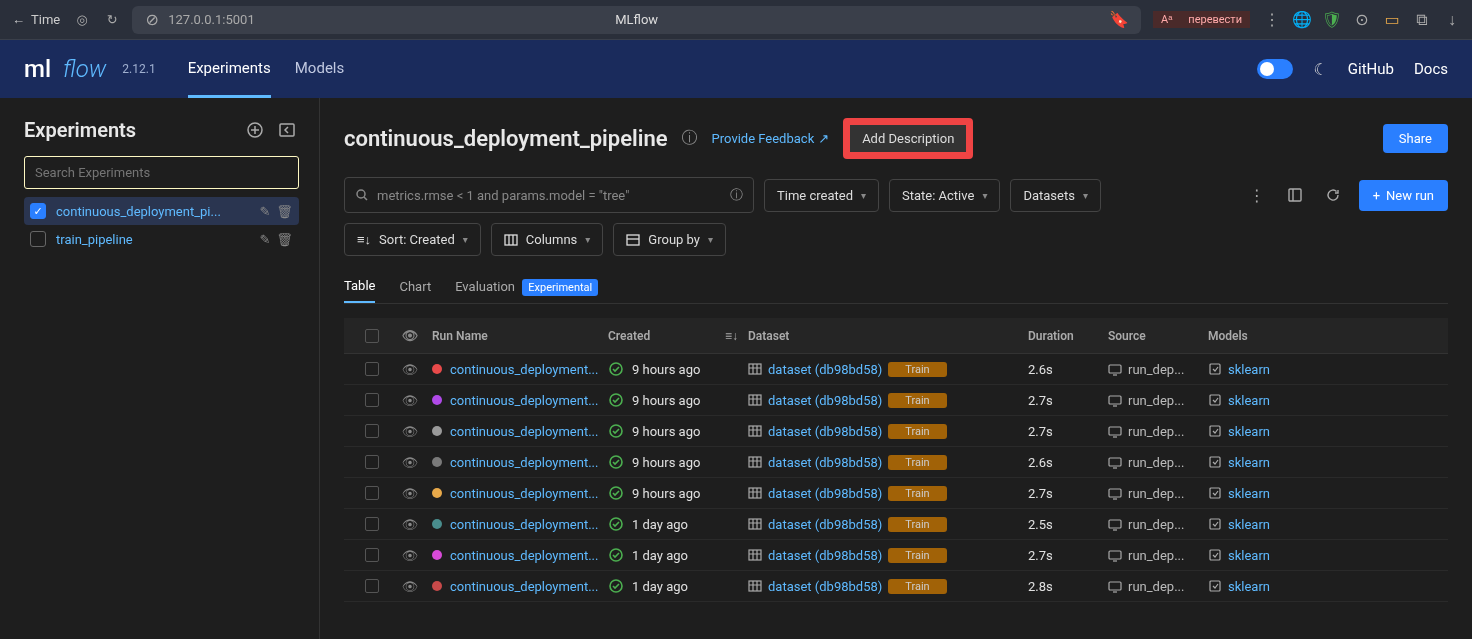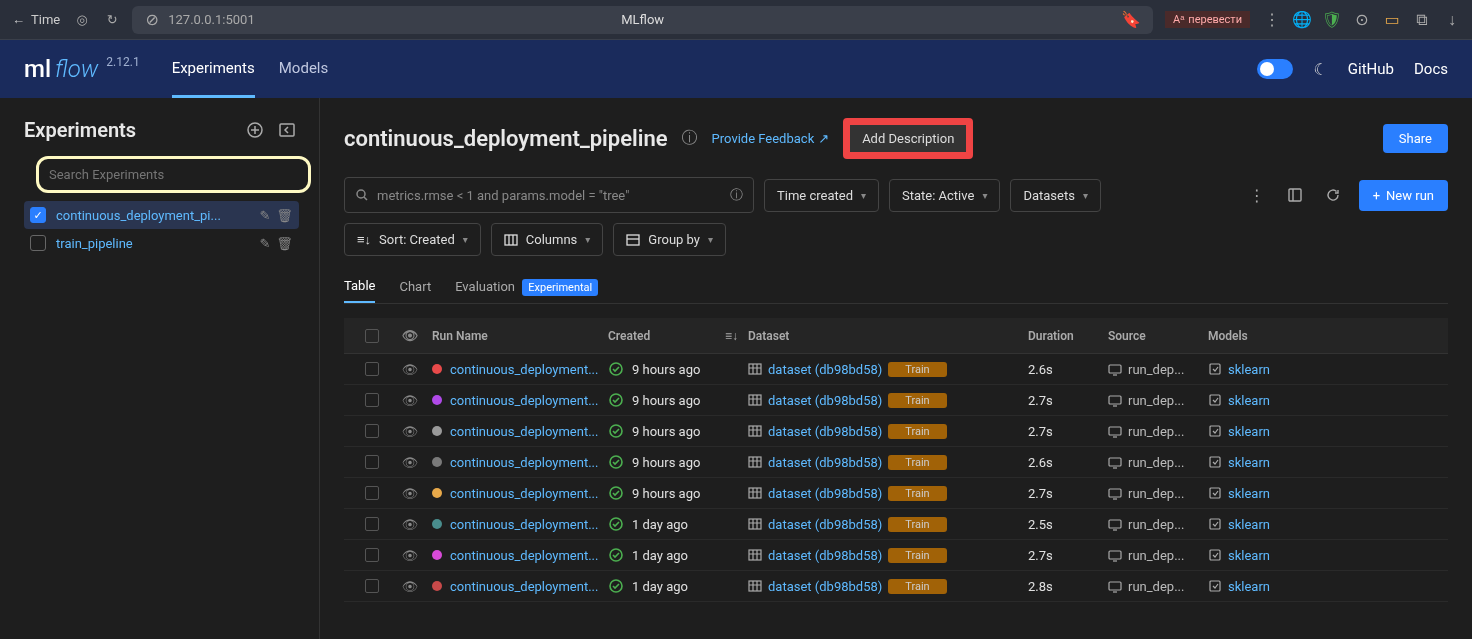--- a/index.html
+++ b/index.html
@@ -8,46 +8,46 @@
 
 .browser-chrome { height: 40px; background: #2a2f3a; display: flex; align-items: center; padding: 0 12px; gap: 12px; border-bottom: 1px solid #3a3f4a; }
 .chrome-left { display: flex; align-items: center; gap: 14px; font-size: 13px; color: #ccc; }
 .back-btn { display: flex; align-items: center; gap: 6px; cursor: pointer; }
 .chrome-icon { width: 16px; height: 16px; display: inline-flex; align-items: center; justify-content: center; color: #aaa; }
 .url-bar { flex: 1; background: #3a3f4a; border-radius: 6px; height: 28px; display: flex; align-items: center; padding: 0 12px; gap: 8px; position: relative; }
 .url-text { color: #aaa; font-size: 13px; text-align: center; }
 .page-title-chrome { position: absolute; left: 50%; transform: translateX(-50%); color: #ddd; font-size: 13px; }
 .bookmark-icon { margin-left: auto; color: #888; }
 .chrome-right { display: flex; align-items: center; gap: 14px; }
-.translate-badge { background: #4a2a2a; border-radius: 0; padding: 2px 8px; font-size: 11px; color: #faa; display: flex; align-items: center; gap: 4px; }
+.translate-badge { background: #4a2a2a; border-radius: 0; padding: 2px 8px; font-size: 11px; color: #faa; display: flex; align-items: center; gap: 16px; }
 .chrome-right .chrome-icon { color: #aaa; }
 
 
 .mlflow-header { height: 58px; background: #1a2b5c; display: flex; align-items: center; padding: 0 24px; gap: 24px; }
-.logo { display: flex; align-items: flex-start; gap: 4px; }
+.logo { display: flex; align-items: center; gap: 12px; }
 .logo-ml { color: #fff; font-size: 24px; font-weight: 500; }
 .logo-flow { color: #5fbaff; font-size: 24px; font-style: italic; font-weight: 300; }
 .logo-ver { color: #a0b0d0; font-size: 12px; margin-left: 4px; }
 .nav-tabs { display: flex; gap: 24px; margin-left: 8px; }
 .nav-tab { color: #c0c8e0; font-size: 15px; padding: 18px 0; cursor: pointer; }
 .nav-tab.active { color: #fff; border-bottom: 3px solid #5fbaff; }
 .header-right { margin-left: auto; display: flex; align-items: center; gap: 20px; }
 .toggle-switch { width: 36px; height: 20px; background: #2a7fff; border-radius: 10px; position: relative; cursor: pointer; }
 .toggle-knob { width: 14px; height: 14px; background: #fff; border-radius: 50%; position: absolute; top: 3px; left: 3px; }
 .moon-icon { color: #ddd; font-size: 16px; }
 .header-link { color: #fff; font-size: 15px; cursor: pointer; }
 
 
 .content-area { display: flex; height: calc(100% - 98px); }
 .sidebar { width: 320px; padding: 20px 20px 20px 24px; border-right: 1px solid #333; }
 .sidebar-header { display: flex; align-items: center; justify-content: space-between; margin-bottom: 14px; }
 .sidebar-title { font-size: 20px; font-weight: 600; color: #e8e8e8; }
 .sidebar-actions { display: flex; gap: 8px; }
 .icon-btn { width: 24px; height: 24px; display: inline-flex; align-items: center; justify-content: center; color: #aaa; cursor: pointer; }
-.search-box { width: 100%; background: transparent; border: 3px solid #fef9c3; border-radius: 12px; padding: 8px 10px; color: #aaa; font-size: 13px; margin-bottom: 8px; margin-left: 12px; }
+.search-box { width: 100%; background: transparent; border: 1px solid #fef9c3; border-radius: 3px; padding: 8px 10px; color: #aaa; font-size: 13px; margin-bottom: 8px; }
 .exp-list { list-style: none; }
 .exp-item { display: flex; align-items: center; gap: 10px; padding: 6px 6px; border-radius: 4px; font-size: 13px; }
 .exp-item.selected { background: #2a3550; }
 .exp-checkbox { width: 16px; height: 16px; border: 1px solid #666; border-radius: 3px; flex-shrink: 0; }
 .exp-checkbox.checked { background: #2a7fff; border-color: #2a7fff; display: flex; align-items: center; justify-content: center; color: #fff; font-size: 11px; }
 .exp-name { color: #5fbaff; flex: 1; overflow: hidden; text-overflow: ellipsis; white-space: nowrap; cursor: pointer; }
 .exp-item-actions { display: flex; gap: 6px; color: #888; }
 
 
 .main { flex: 1; padding: 20px 24px; overflow: auto; }

